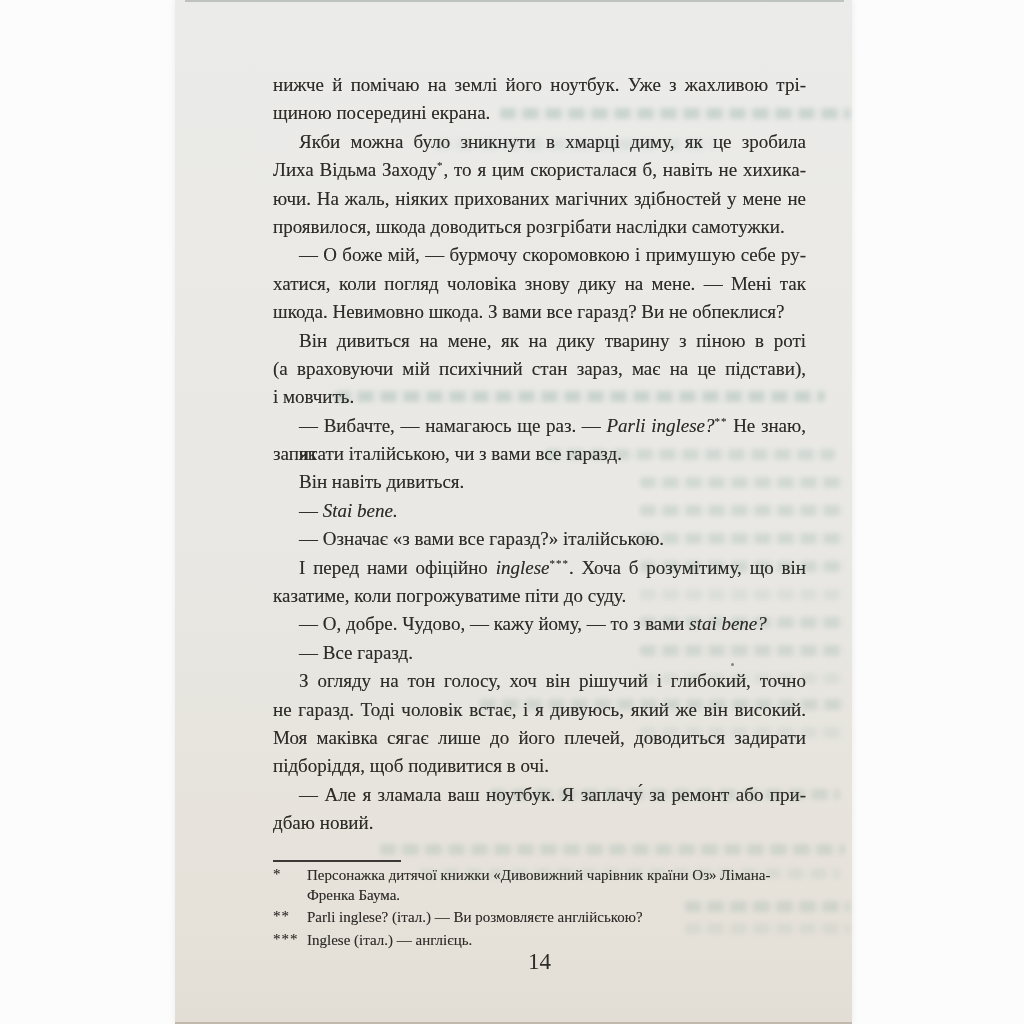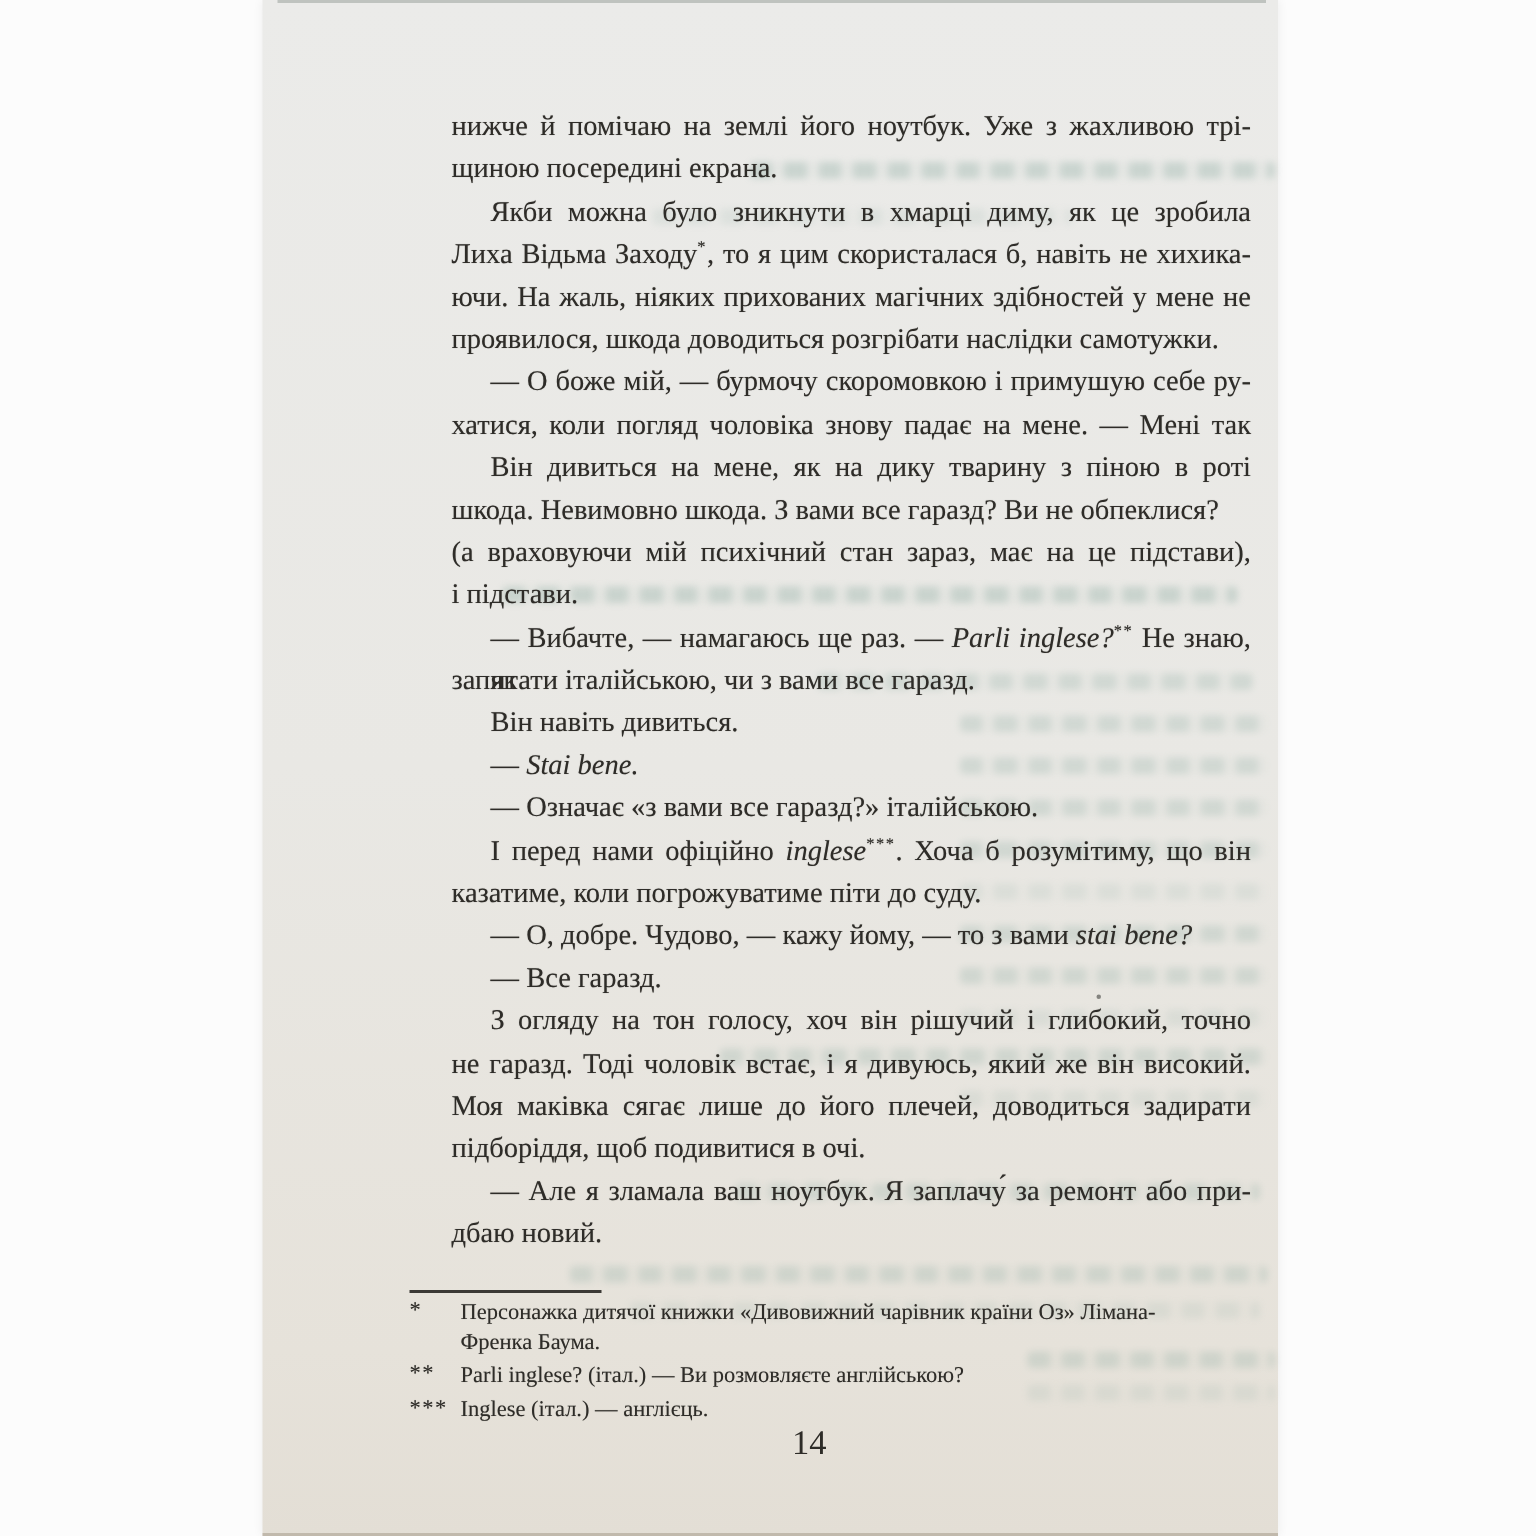--- a/index.html
+++ b/index.html
@@ -48,21 +48,20 @@
     background: rgba(90,90,86,0.7);
   }
   
   .text-block {
     position: absolute;
     left: 98px; top: 71px;
     width: 533px;
     color: #2e2c28;
     font-size: 19px;
     text-shadow: 0 0 0.6px rgba(46,44,40,0.45);
-    margin-left: 28px;
   }
   .line {
     line-height: 28.4px;
     height: 28.4px;
     text-align: justify;
     text-align-last: left;
     white-space: normal;
   }
   .line.just { text-align-last: justify; }
   .line.indent { padding-left: 26px; }
@@ -135,25 +134,25 @@
     <div class="speck" style="top:663px; left:556px;"></div>
 
     <div class="text-block" id="body">
         <div class="line just"><span>нижче й помічаю на землі його ноутбук. Уже з жахливою трі-</span></div>
         <div class="line"><span>щиною посередині екрана.</span></div>
         <div class="line indent just"><span>Якби можна було зникнути в хмарці диму, як це зробила</span></div>
         <div class="line just"><span>Лиха Відьма Заходу</span><sup>*</sup><span>, то я цим скористалася б, навіть не хихика-</span></div>
         <div class="line just"><span>ючи. На жаль, ніяких прихованих магічних здібностей у мене не</span></div>
         <div class="line"><span>проявилося, шкода доводиться розгрібати наслідки самотужки.</span></div>
         <div class="line indent just"><span>— О боже мій, — бурмочу скоромовкою і примушую себе ру-</span></div>
-        <div class="line just"><span>хатися, коли погляд чоловіка знову падає на мене. — Мені так</span></div>
+        <div class="line just"><span>хатися, коли погляд чоловіка знову дику на мене. — Мені так</span></div>
+        <div class="line"><span>шкода. Невимовно шкода. З вами все гаразд? Ви не обпеклися?</span></div>
         <div class="line indent just"><span>Він дивиться на мене, як на дику тварину з піною в роті</span></div>
-        <div class="line"><span>шкода. Невимовно шкода. З вами все гаразд? Ви не обпеклися?</span></div>
         <div class="line just"><span>(а враховуючи мій психічний стан зараз, має на це підстави),</span></div>
-        <div class="line"><span>і підстави.</span></div>
+        <div class="line"><span>і мовчить.</span></div>
         <div class="line indent just"><span>— Вибачте, — намагаюсь ще раз. — </span><em>Parli inglese?</em><sup>**</sup><span> Не знаю, як</span></div>
         <div class="line"><span>запитати італійською, чи з вами все гаразд.</span></div>
         <div class="line indent"><span>Він навіть дивиться.</span></div>
         <div class="line indent"><span>— </span><em>Stai bene.</em></div>
         <div class="line indent"><span>— Означає «з вами все гаразд?» італійською.</span></div>
         <div class="line indent just"><span>І перед нами офіційно </span><em>inglese</em><sup>***</sup><span>. Хоча б розумітиму, що він</span></div>
         <div class="line"><span>казатиме, коли погрожуватиме піти до суду.</span></div>
         <div class="line indent"><span>— О, добре. Чудово, — кажу йому, — то з вами </span><em>stai bene?</em></div>
         <div class="line indent"><span>— Все гаразд.</span></div>
         <div class="line indent just"><span>З огляду на тон голосу, хоч він рішучий і глибокий, точно</span></div>

